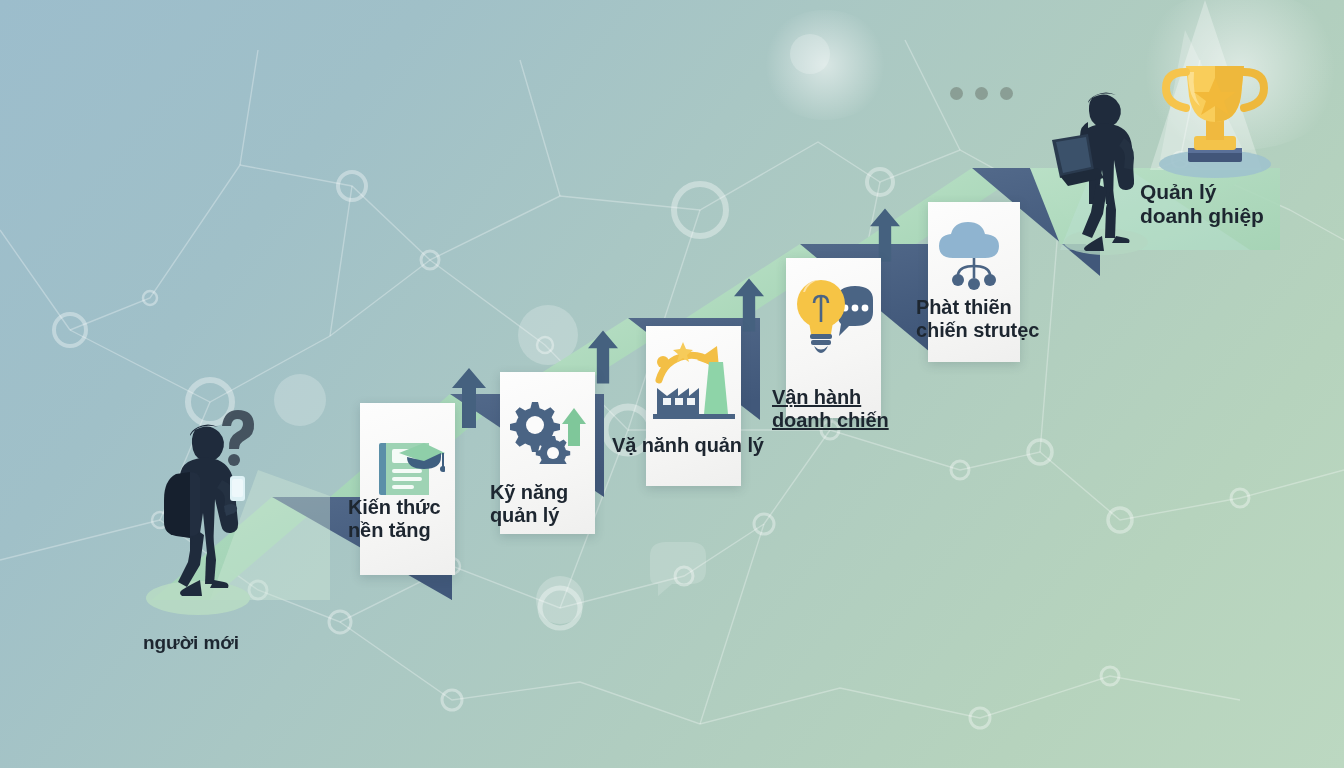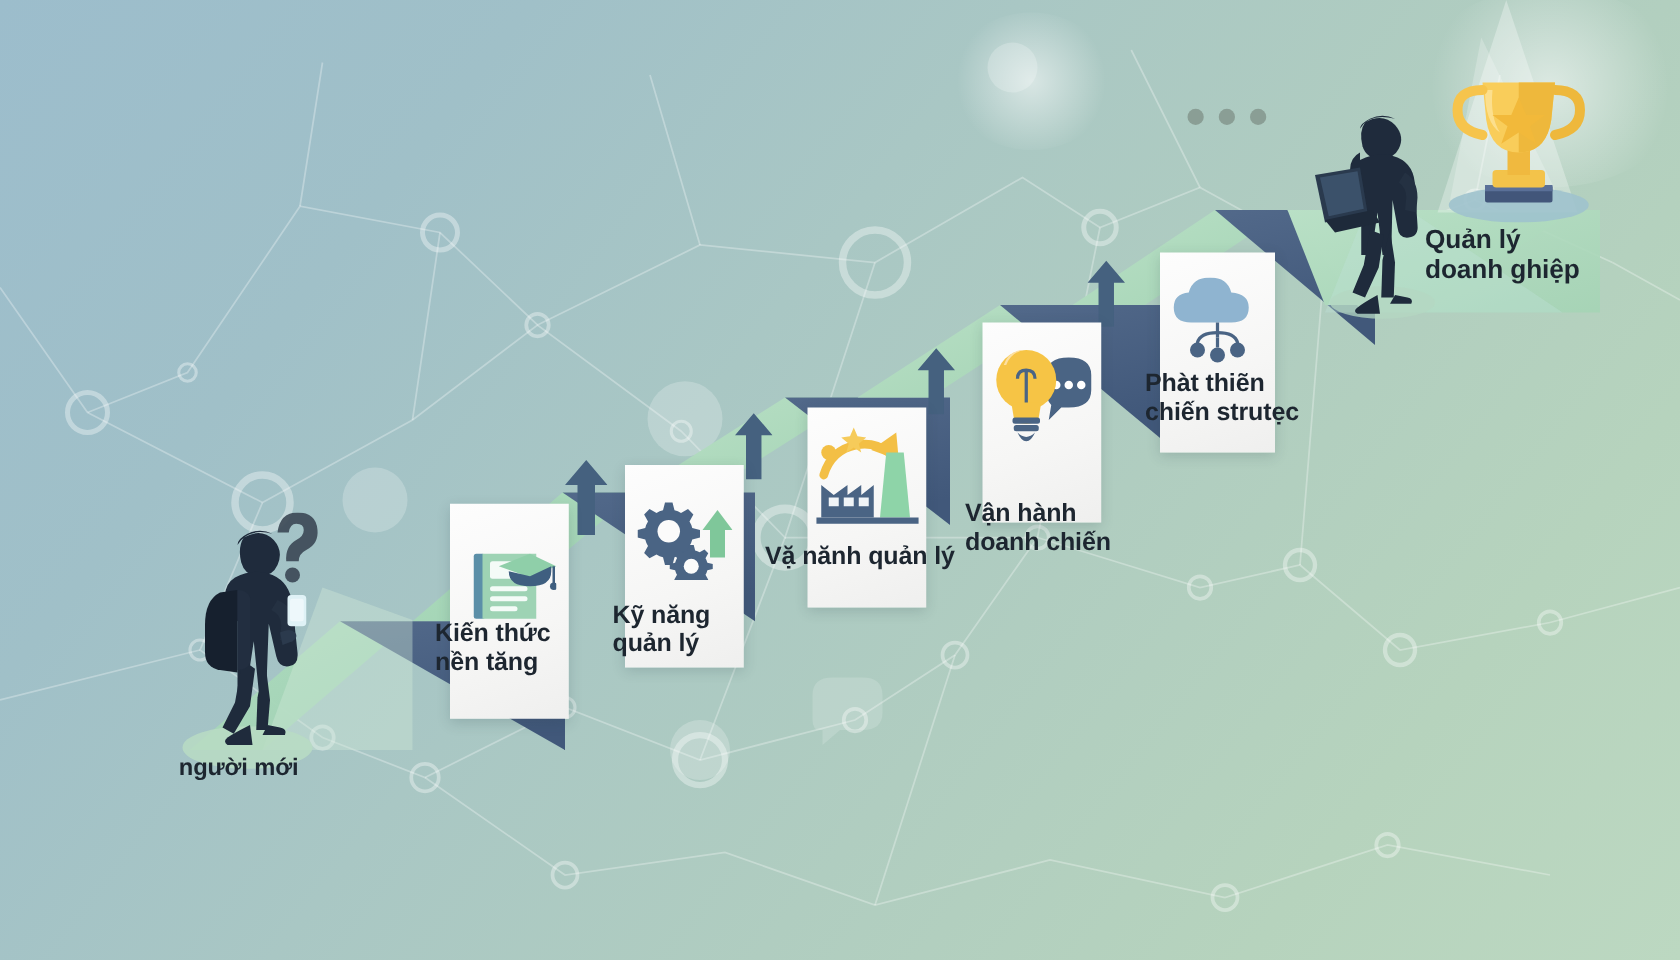--- a/index.html
+++ b/index.html
@@ -201,21 +201,21 @@
     <path d="M86 96 q8-4 12 0 q3 4-2 7 l-8 3 z" fill="#2b3a4d"></path>
     <rect x="92" y="66" width="15" height="25" rx="3" fill="#dff2f6"></rect>
     <rect x="94" y="69" width="11" height="18" rx="2" fill="#eef8fb"></rect>
 
     <g fill="#3d4a57" opacity="0.92">
       <path d="M84 16 q2-16 16-16 q15 0 16 14 q1 11-9 16 q-6 3-6 9 l-10 0 q-1-12 8-17 q6-3 6-8 q0-5-6-5 q-5 0-6 7z"></path>
       <circle cx="96" cy="50" r="6"></circle>
     </g>
   </svg>
 
-  <div class="label" style="left:143px;top:604px;width:160px;font-size:19px;">người mới</div>
+  <div class="label" style="left:143px;top:632px;width:160px;font-size:19px;">người mới</div>
 
   <div class="card" style="left:360px;top:403px;width:95px;height:172px;">
     <svg class="card-icon" style="top:34px;" width="74" height="62" viewBox="0 0 74 62">
       <rect x="8" y="6" width="9" height="52" rx="2" fill="#5b8fa8"></rect>
       <rect x="15" y="6" width="43" height="52" fill="#9ed3b4"></rect>
       <rect x="21" y="12" width="24" height="14" rx="2" fill="#f4fbf7"></rect>
       <rect x="21" y="32" width="30" height="4" rx="2" fill="#f4fbf7"></rect>
       <rect x="21" y="40" width="30" height="4" rx="2" fill="#f4fbf7"></rect>
       <rect x="21" y="48" width="22" height="4" rx="2" fill="#f4fbf7"></rect>
       <path d="M28 16 L53 6 L74 16 L53 25 Z" fill="#8fcfa9"></path>
@@ -268,21 +268,21 @@
 
       <circle cx="30" cy="26" r="24" fill="#f6c445"></circle>
       <path d="M14 14 q4-10 14-12 q-12 0-16 12 z" fill="#fde0a0"></path>
       <path d="M18 44 l24 0 l-2 12 q-1 5-10 5 q-9 0-10-5 Z" fill="#f6c445"></path>
       <path d="M30 18 l0 26 M30 18 q-7 0-7 7 M30 18 q7 0 7 7" stroke="#4a6484" stroke-width="2.6" fill="none"></path>
       <rect x="19" y="56" width="22" height="5" rx="2" fill="#4a6484"></rect>
       <rect x="20" y="62" width="20" height="5" rx="2" fill="#4a6484"></rect>
       <path d="M23 68 q7 7 14 0 q-3 7-7 7 q-4 0-7-7z" fill="#4a6484"></path>
     </svg>
   </div>
-  <div class="label" style="left:772px;top:400px;width:140px;font-size:20px;"><span>Vận hành</span><br><span>doanh chiến</span></div>
+  <div class="label" style="left:772px;top:386px;width:140px;font-size:20px;text-decoration:underline;"><span>Vận hành</span><br><span>doanh chiến</span></div>
 
   <div class="card" style="left:928px;top:202px;width:92px;height:160px;">
     <svg class="card-icon" style="top:20px;" width="78" height="72" viewBox="0 0 78 72">
       <path d="M18 36 q-14 0-14-12 q0-11 12-12 q3-12 17-12 q14 0 17 12 q14 1 14 12 q0 12-14 12 Z" fill="#8fb4d0"></path>
       <g stroke="#4a6484" stroke-width="2.6" fill="none">
         <path d="M39 36 l0 12"></path>
         <path d="M39 48 l0 8"></path>
         <path d="M39 44 q-14 0-16 8 l0 4"></path>
         <path d="M39 44 q14 0 16 8 l0 4"></path>
       </g>

